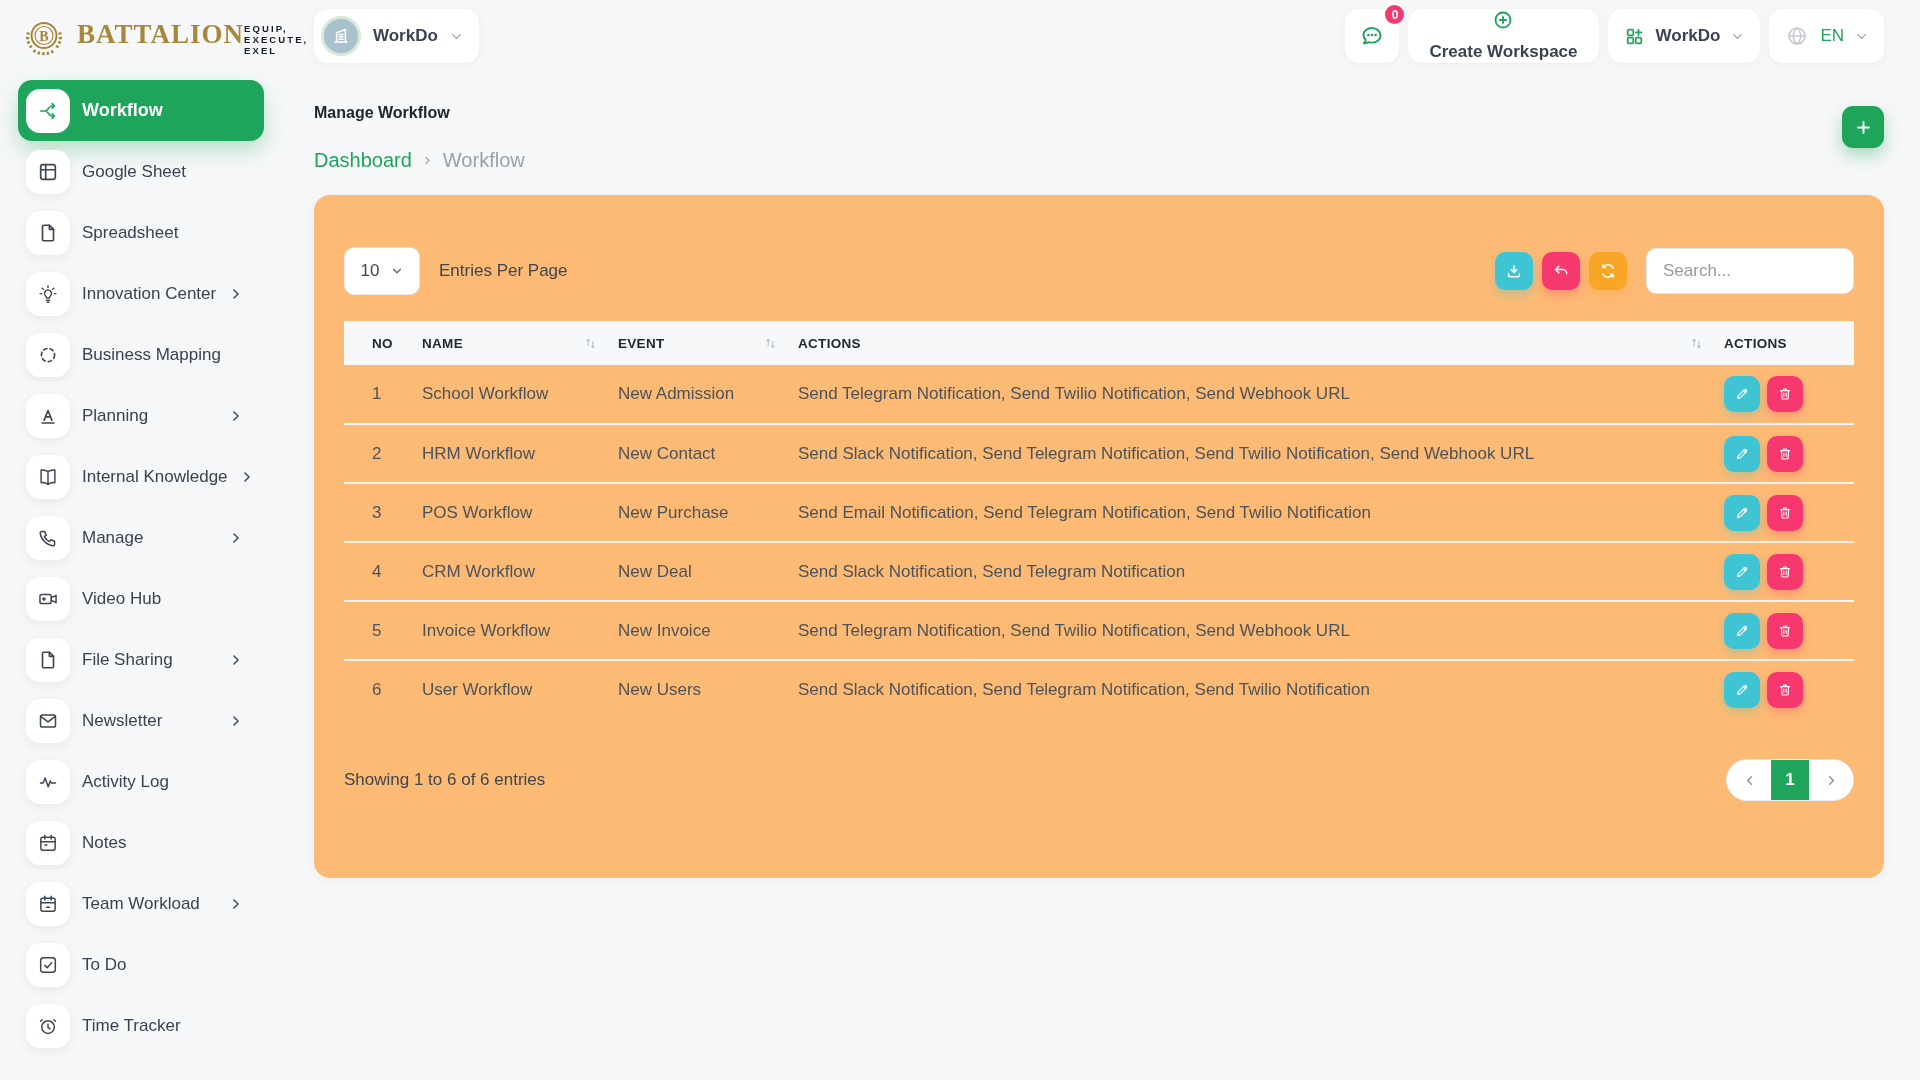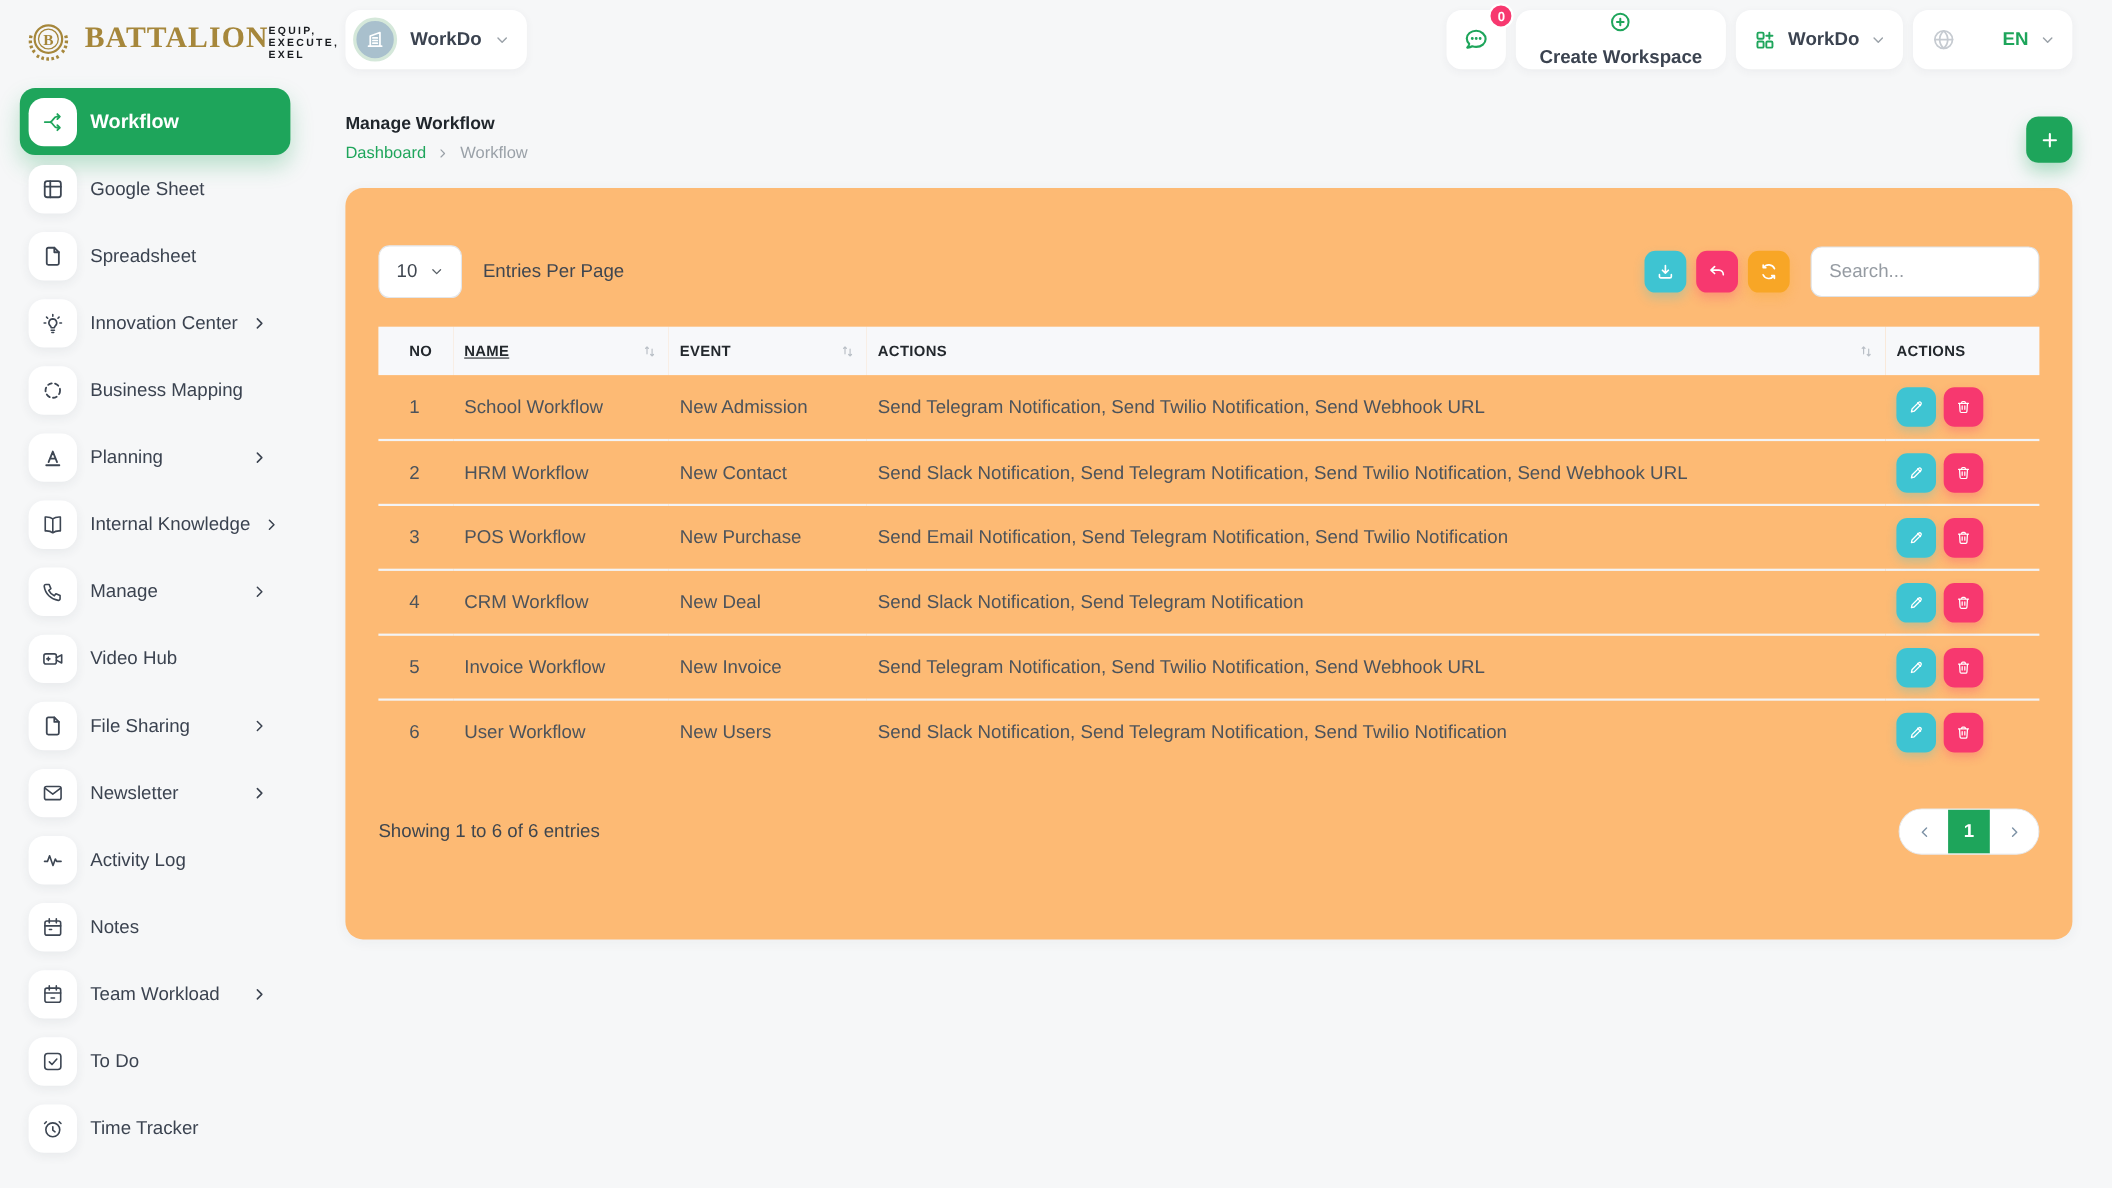--- a/index.html
+++ b/index.html
@@ -40,25 +40,25 @@
   .topbar-right { margin-left:auto; display:flex; align-items:center; gap:9px; }
   .msg-btn { width:54px; justify-content:center; position:relative; color:#1ea55b; }
   .msg-btn svg { width:26px; height:26px; }
   .badge { position:absolute; top:-6px; right:-7px; min-width:23px; height:23px; border-radius:50%; background:#f7386f; color:#fff; font-size:12px; font-weight:700; display:flex; align-items:center; justify-content:center; border:2px solid #fff; }
   .cw-pill { padding:0 21px; gap:11px; color:#1ea55b;flex-direction:column; }
   .cw-pill svg { width:22px; height:22px; }
   .acct-pill { padding:0 16px; gap:11px; }
   .acct-pill .grid-ic { color:#1ea55b; } .acct-pill .grid-ic svg { width:21px; height:21px; }
   .lang-pill { padding:0 16px; gap:11px; }
   .globe { color:#c6cbd1; } .globe svg { width:24px; height:24px; }
-  .lang-code { font-size:17px; font-weight:700; color:#1ea55b;margin-left:30px; }
+  .lang-code { font-size:17px; font-weight:400; color:#1ea55b; }
 
   .page-head { display:flex; margin-top:35px; align-items:flex-start; }
   .page-title { font-size:16px; font-weight:700; color:#20262c; margin:0; line-height:30px; }
-  .breadcrumb { display:flex; align-items:center; gap:10px; margin-top:3px; font-size:15px; }
+  .breadcrumb { display:flex; align-items:center; gap:10px; margin-top:21px; font-size:20px; }
   .bc-link { color:#1ea55b; cursor:pointer; }
   .bc-sep { color:#9aa1a8; } .bc-sep svg { width:11px; height:11px; }
   .bc-current { color:#9aa1a8; }
   .add-btn { margin-left:auto; margin-top:8px; width:42px; height:42px; border-radius:11px; background:#1ea55b; color:#fff; border:none; display:flex; align-items:center; justify-content:center; cursor:pointer; box-shadow:0 8px 16px rgba(30,165,91,.35); }
   .add-btn svg { width:19px; height:19px; }
 
   
   .card { margin-top:23px; background:#fdba74; border-radius:16px; box-shadow:0 2px 12px rgba(40,50,70,.05); padding:52px 30px 40px; min-height:683px; }
   .toolbar { display:flex; align-items:center; }
   .page-size { width:76px; height:48px; border:1px solid #e3e6ea; border-radius:10px; display:flex; align-items:center; justify-content:center; gap:12px; font-size:17px; color:#3f4650; cursor:pointer; background:#fff; }
@@ -71,21 +71,21 @@
   .tool-undo { background:#f7386f; box-shadow:0 5px 10px rgba(247,56,111,.3); }
   .tool-refresh { background:#f8a626; box-shadow:0 5px 10px rgba(248,166,38,.3); }
   .search-input { margin-left:19px; width:208px; height:46px; border:1px solid #dfe3e7; border-radius:10px; padding:0 16px; font-size:17px; font-family:"Liberation Sans", sans-serif; color:#3f4650; outline:none; background:#fff; }
   .search-input::placeholder { color:#959ba2; }
 
   table.wf { width:100%; border-collapse:collapse; margin-top:26px; }
   thead th { background:#f7f8fa; height:44px; font-size:13.5px; font-weight:700; letter-spacing:.3px; color:#23282d; text-align:center; padding:0 10px; }
   th .th-flex { display:flex; align-items:center; justify-content:space-between; }
   .sort-ic { color:#b9bfc6; } .sort-ic svg { width:15px; height:15px; }
   th.col-no { width:68px; padding-left:28px; }
-  th.col-name { width:196px;text-decoration:underline; }
+  th.col-name { width:196px; }
   th.col-event { width:180px; }
   th.col-rowactions { width:140px; }
   tbody td { height:59px; font-size:17px; color:#4c535b; padding:0 10px; border-bottom:2px solid #f3f4f6; }
   tbody tr:last-child td { border-bottom:none; }
   td.col-no { padding-left:28px; }
   .row-actions { display:flex; gap:7px; align-items:center; }
   .row-btn { width:36px; height:36px; border:none; border-radius:10px; color:#fff; display:flex; align-items:center; justify-content:center; cursor:pointer; }
   .row-btn svg { width:16px; height:16px; }
   .edit-btn { background:#3ec4d2; box-shadow:0 4px 9px rgba(62,196,210,.3); }
   .del-btn { background:#f7386f; box-shadow:0 4px 9px rgba(247,56,111,.3); }

